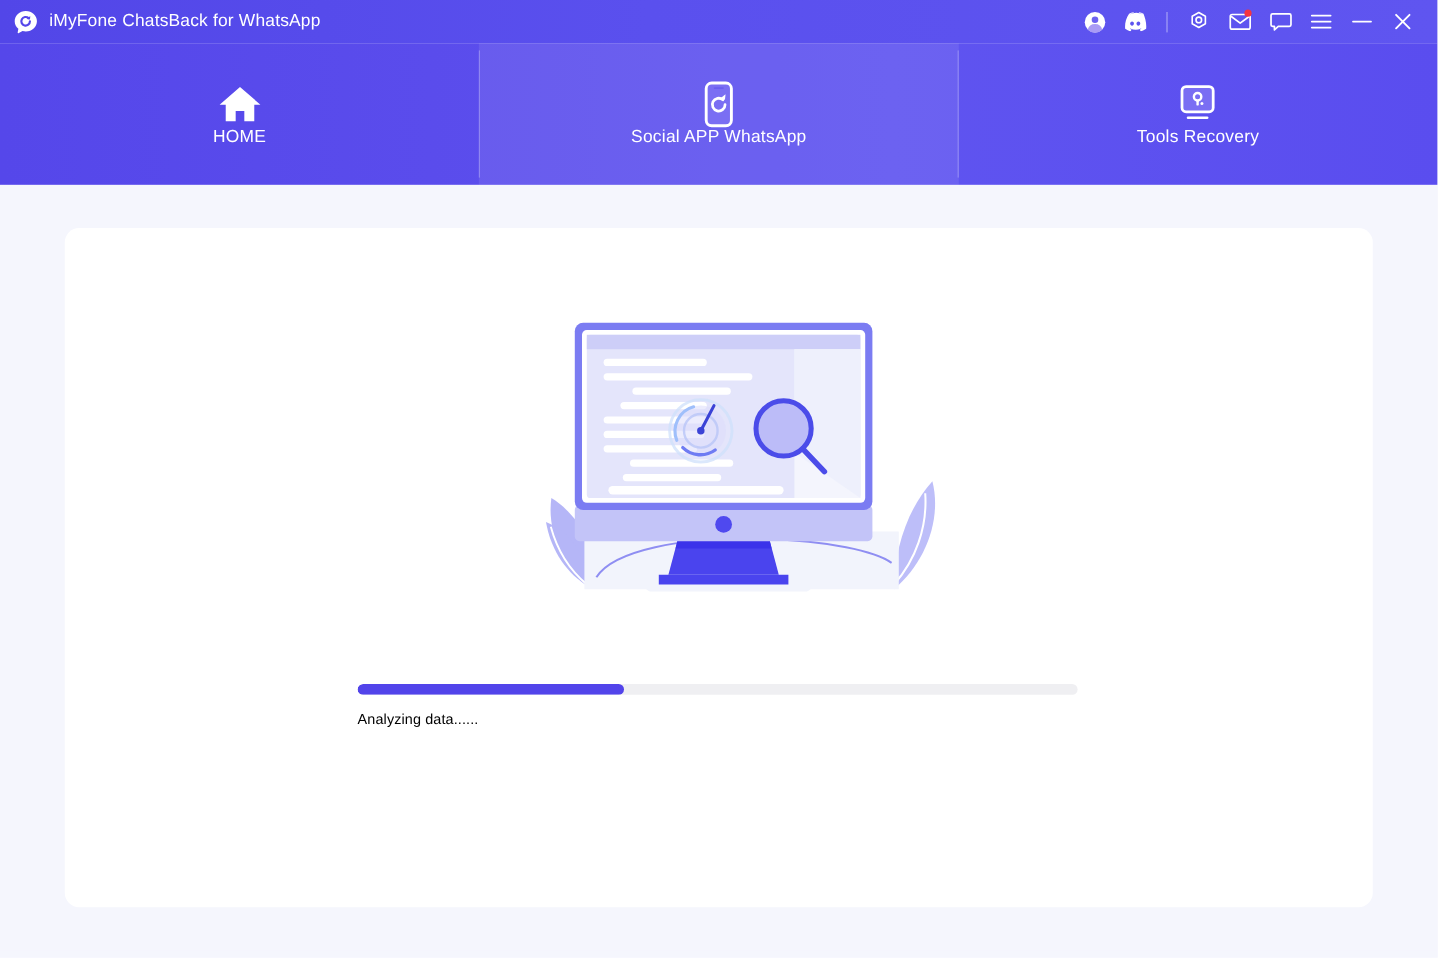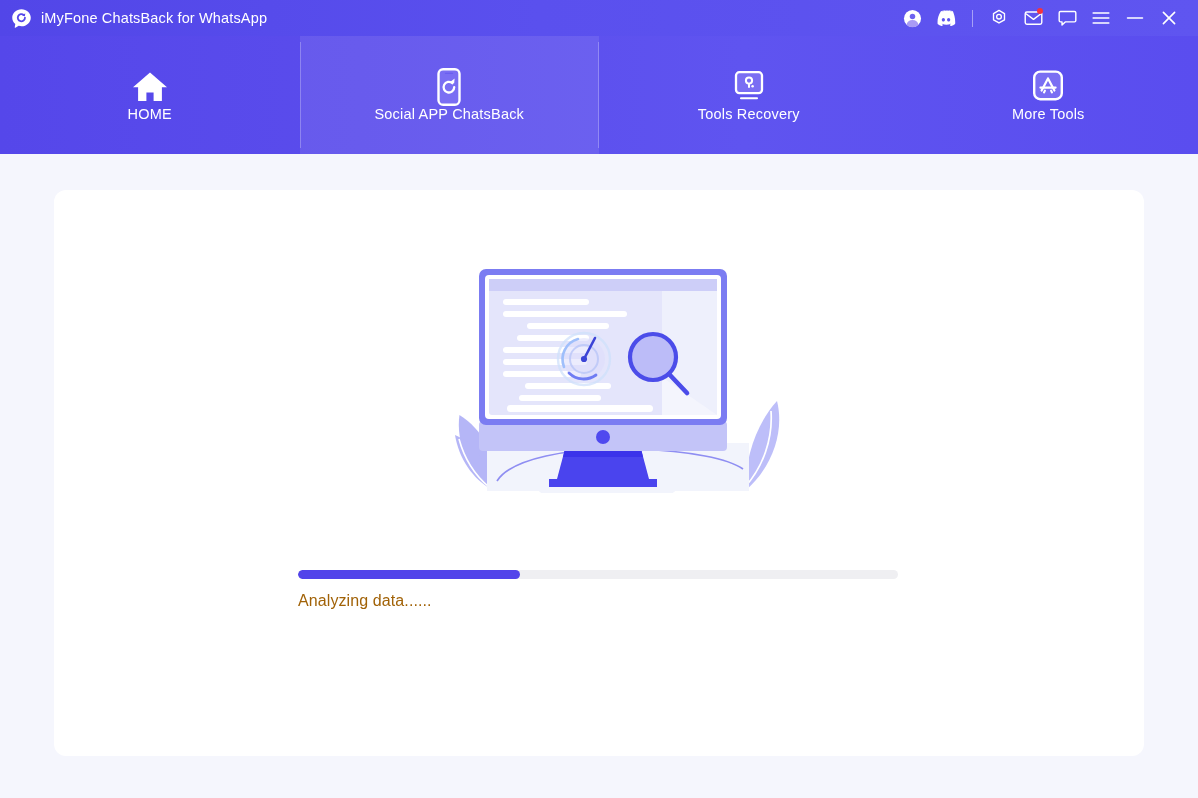--- a/index.html
+++ b/index.html
@@ -166,22 +166,22 @@
     background: #efeff2;
     overflow: hidden;
   }
   .progress-fill {
     height: 100%;
     border-radius: 5px;
     background: #5244ea;
   }
   .progress-label {
     margin-top: 13px;
-    font-size: 16px;
-    color: #a16207;
+    font-size: 12px;
+    color: #000000;
     letter-spacing: .1px;
   }
 </style>
 </head>
 <body>
 
 <div id="app">
 
   <div class="titlebar">
 
@@ -277,47 +277,36 @@
 
     <div class="navtab active">
       <div class="nav-icon">
         <svg width="32" height="40" viewBox="0 0 32 40">
           <rect x="5.5" y="2.2" width="21" height="35.6" rx="4.6" fill="#7a6ef3" stroke="#ffffff" stroke-width="2.4"></rect>
           <path d="M12.5 6.4h7" stroke="#6a5ef0" stroke-width="1.4" stroke-linecap="round"></path>
           <path d="M21.2 20.2a5.3 5.3 0 1 1-1.85-4.03" fill="none" stroke="#ffffff" stroke-width="2.3" stroke-linecap="round"></path>
           <path d="M21.6 11.6l-.45 4.6 -4.25-.95z" fill="#ffffff"></path>
         </svg>
       </div>
-      <div class="nav-label">Social APP ChatsBack</div>
+      <div class="nav-label">Social APP WhatsApp</div>
     </div>
 
     <div class="navtab">
       <div class="nav-icon">
         <svg width="38" height="36" viewBox="0 0 38 36">
           <rect x="6" y="3.2" width="26" height="21" rx="3.4" fill="#7a6ef3" stroke="#ffffff" stroke-width="2.3"></rect>
           <circle cx="19" cy="11.6" r="3.1" fill="none" stroke="#ffffff" stroke-width="2"></circle>
           <path d="M19 15.4v2.6" stroke="#ffffff" stroke-width="2" stroke-linecap="round"></path>
           <circle cx="22.6" cy="17.2" r="1.25" fill="#ffffff"></circle>
           <path d="M11 29.2h16" stroke="#ffffff" stroke-width="2.1" stroke-linecap="round"></path>
         </svg>
       </div>
       <div class="nav-label">Tools Recovery</div>
     </div>
 
-    <div class="navtab">
-      <div class="nav-icon">
-        <svg width="36" height="36" viewBox="0 0 36 36">
-          <rect x="4.2" y="2.6" width="27.6" height="27.6" rx="6" fill="#7a6ef3" stroke="#ffffff" stroke-width="2.4"></rect>
-          <path d="M18 9.4l6.4 12.1M18 9.4l-6.4 12.1" stroke="#ffffff" stroke-width="2.2" stroke-linecap="round"></path>
-          <path d="M10.4 18.6h15.2" stroke="#ffffff" stroke-width="2.2" stroke-linecap="round"></path>
-          <path d="M14 23.4l.9-1.7M22 23.4l-.9-1.7" stroke="#ffffff" stroke-width="2.1" stroke-linecap="round"></path>
-        </svg>
-      </div>
-      <div class="nav-label">More Tools</div>
-    </div>
 
   </div>
 
   <div class="content">
     <div class="card">
 
       <div class="illus-wrap">
         <div class="illustration">
           <svg width="440" height="240" viewBox="0 0 440 240">
 

